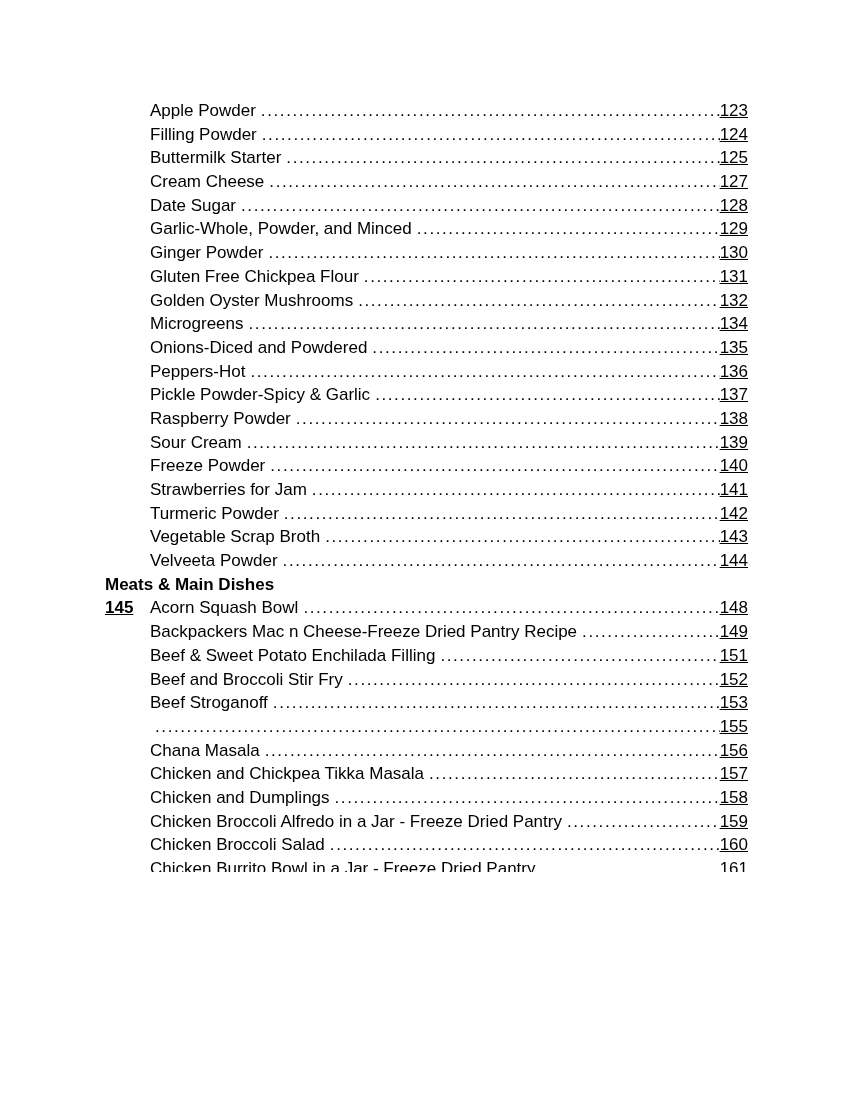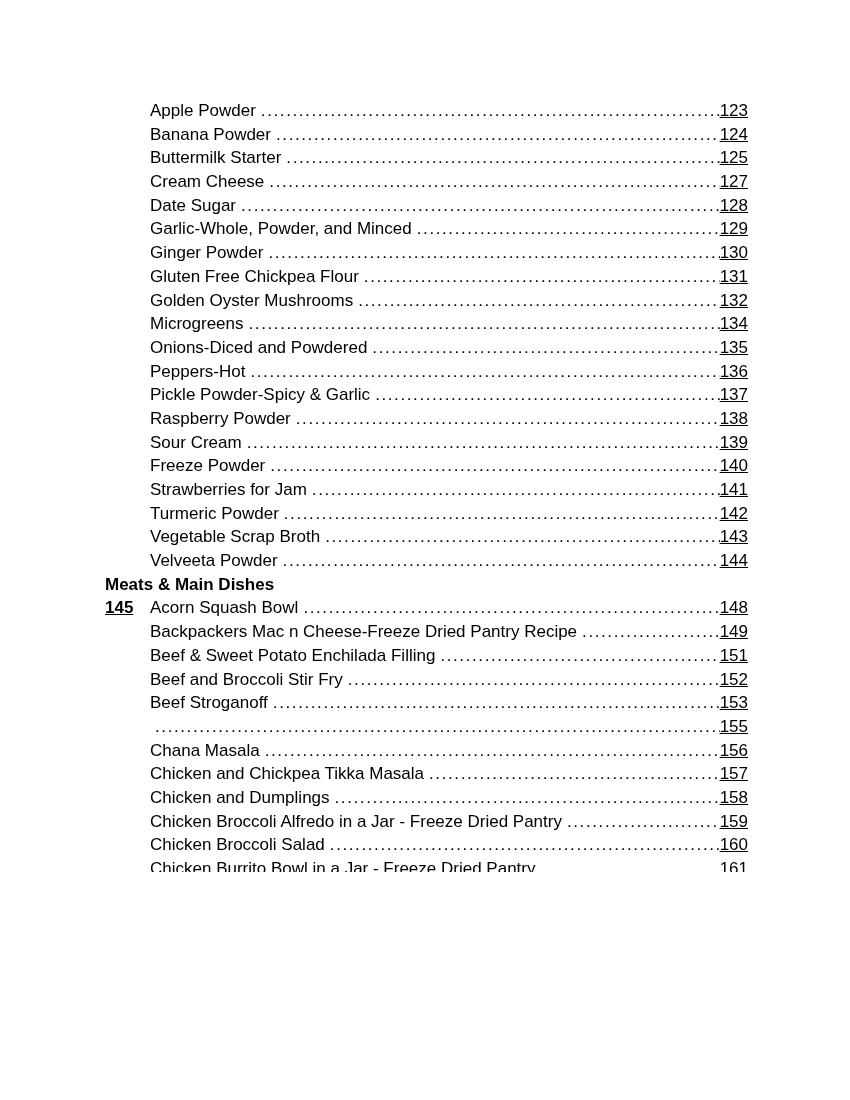--- a/index.html
+++ b/index.html
@@ -63,21 +63,21 @@
 
 <div class="page">
   <div class="toc" id="toc-list">
   <div class="toc-row level-2">
     <span class="toc-label">Apple Powder</span>
     <span class="toc-dots"></span>
     <span class="toc-page">123</span>
   </div>
 
   <div class="toc-row level-2">
-    <span class="toc-label">Banana Powder</span>
+    <span class="toc-label">Filling Powder</span>
     <span class="toc-dots"></span>
     <span class="toc-page">124</span>
   </div>
 
   <div class="toc-row level-2">
     <span class="toc-label">Buttermilk Starter</span>
     <span class="toc-dots"></span>
     <span class="toc-page">125</span>
   </div>
 

